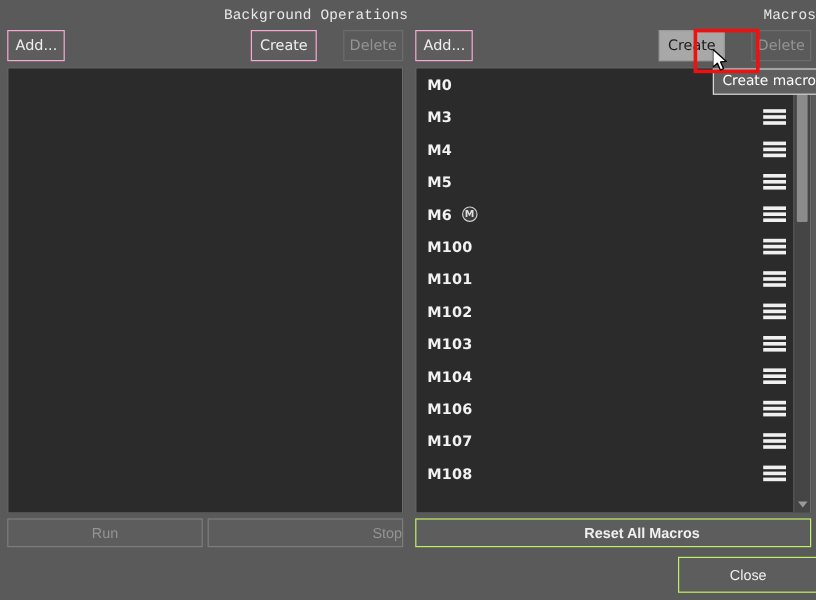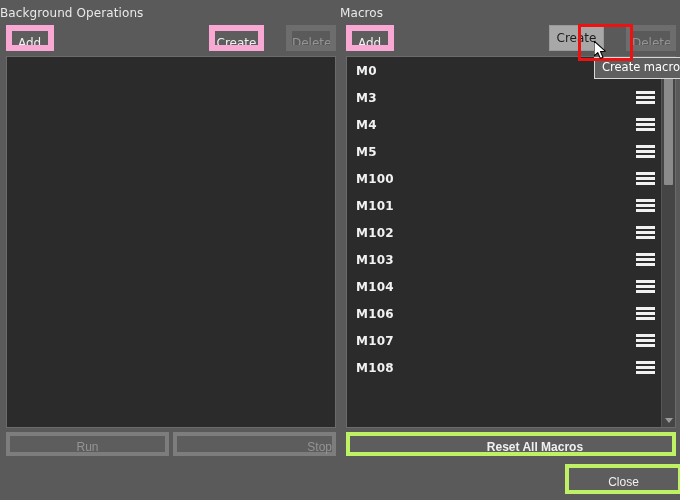--- a/index.html
+++ b/index.html
@@ -17,43 +17,44 @@
     color: #e8e8e8;
     position: relative;
   }
 
   
   .panel-title {
     position: absolute;
     top: 5px;
     height: 16px;
     line-height: 16px;
-    text-align: left;
+    text-align: right;
     font-size: 12px;
     color: #e9e9e9;
     letter-spacing: .1px;
+    font-family: Liberation Mono, monospace;
   }
   #title-bg  { left: 0;   width: 340px; }
   #title-mac { left: 340px; width: 340px; }
 
   
   .toolbar {
     position: absolute;
     top: 25px;
     height: 26px;
   }
   #toolbar-bg  { left: 6px;   width: 330px; }
   #toolbar-mac { left: 346px; width: 330px; }
 
   .btn {
     position: absolute;
     top: 0;
     height: 26px;
     background: #5d5d5d;
-    border: 6px solid #f9a8d4;
+    border: 1px solid #f9a8d4;
     color: #f0f0f0;
     font-size: 12px;
     font-family: "DejaVu Sans", "Liberation Sans", sans-serif;
     line-height: 24px;
     text-align: center;
     cursor: default;
     white-space: nowrap;
     overflow: hidden;
   }
   .btn.disabled {
@@ -167,21 +168,21 @@
   }
 
   
   .bottom-btn {
     position: absolute;
     height: 24px;
     line-height: 22px;
     text-align: center;
     font-size: 12px;
     background: #5d5d5d;
-    border: 4px solid #bef264;
+    border: 1px solid #bef264;
     color: #f0f0f0;
     cursor: default;
     white-space: nowrap;
   }
   .bottom-btn.disabled {
     color: #949494;
     border-color: #7d7d7d;
   }
 
   #btn-run           { left: 6px;   top: 432px; width: 163px; }
@@ -276,20 +277,29 @@
       </div>
       <div class="list-row">
         <span class="row-label">M5</span>
         <span class="row-menu-icon">
           <i></i>
           <i></i>
           <i></i>
         </span>
       </div>
       <div class="list-row">
+        <span class="row-label">M6</span>
+        <span class="row-badge">M</span>
+        <span class="row-menu-icon">
+          <i></i>
+          <i></i>
+          <i></i>
+        </span>
+      </div>
+      <div class="list-row">
         <span class="row-label">M100</span>
         <span class="row-menu-icon">
           <i></i>
           <i></i>
           <i></i>
         </span>
       </div>
       <div class="list-row">
         <span class="row-label">M101</span>
         <span class="row-menu-icon">

